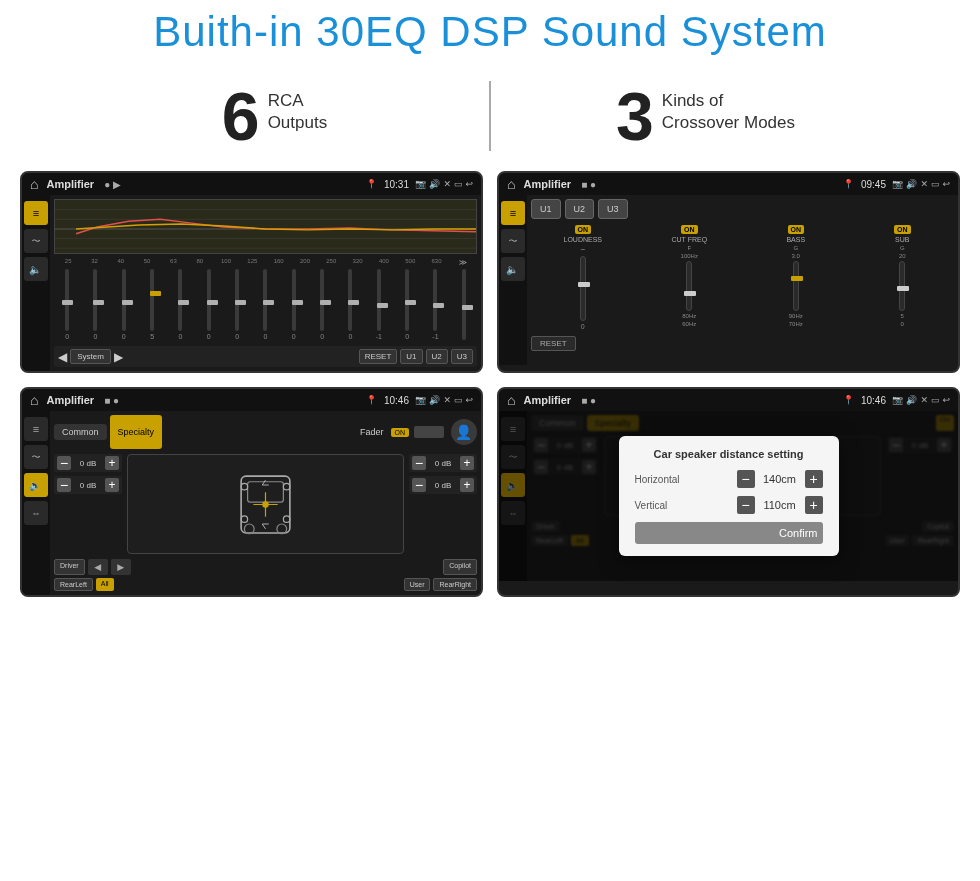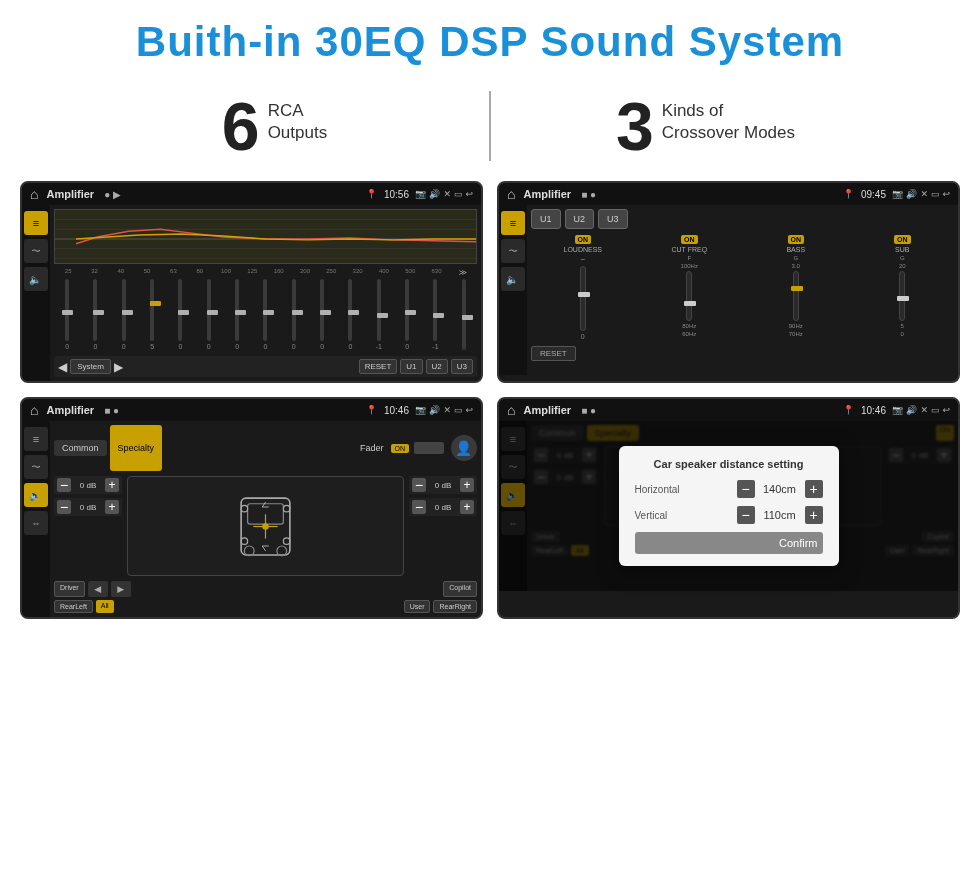--- a/index.html
+++ b/index.html
@@ -7,23 +7,23 @@
       width: 980px;
       min-height: 881px;
       background: #ffffff;
       font-family: Arial, sans-serif;
       overflow-x: hidden;
     }
 
     
     .main-title {
       text-align: center;
-      padding: 18px 20px 10px;
+      padding: 8px 20px 10px;
       font-size: 42px;
-      font-weight: 700;
+      font-weight: 400;
       color: #1a90d9;
       letter-spacing: 1px;
     }
 
     
     .stats-row {
       display: flex;
       justify-content: center;
       align-items: center;
       padding: 15px 60px 20px;
@@ -266,21 +266,21 @@
 <div class="screenshots-grid">
 
   <div class="screen-container">
 
     <div class="status-bar">
       <span style="color:#ccc;font-size:14px;">⌂</span>
       <span class="app-title">Amplifier</span>
       <span class="dots">● ▶</span>
       <span class="spacer"></span>
       <span style="font-size:9px;color:#aaa;">📍</span>
-      <span class="time">10:56</span>
+      <span class="time">10:31</span>
       <div class="icons">
         <span>📷</span>
         <span>🔊</span>
         <span>✕</span>
         <span>▭</span>
         <span>↩</span>
       </div>
     </div>
 
     <div class="screen-wrapper">
@@ -557,21 +557,21 @@
           <span style="font-size:10px;">🔈</span>
         </div>
         <div class="side-nav-btn">
           <span style="font-size:9px;">⇔</span>
         </div>
       </div>
       <div class="main-content">
 
         <div style="display:flex;gap:3px;margin-bottom:5px;align-items:center;">
           <div style="background:#333;color:#ccc;font-size:9px;padding:3px 8px;border-radius:3px;">Common</div>
-          <div style="background:#c8a000;color:#000;font-size:9px;padding:18px 8px;border-radius:3px;">Specialty</div>
+          <div style="background:#c8a000;color:#000;font-size:9px;padding:12px 8px;border-radius:3px;">Specialty</div>
           <div style="flex:1;"></div>
           <div style="font-size:9px;color:#ccc;margin-right:4px;">Fader</div>
           <div style="background:#c8a000;color:#000;font-size:7px;padding:1px 4px;border-radius:2px;">ON</div>
           <div style="background:#444;width:30px;height:12px;border-radius:2px;margin-left:2px;"></div>
           <div style="width:26px;height:26px;background:#3a3a3a;border-radius:50%;display:flex;align-items:center;justify-content:center;color:#aaa;font-size:14px;margin-left:4px;">👤</div>
         </div>
 
         <div style="display:flex;gap:5px;">
 
           <div style="display:flex;flex-direction:column;gap:4px;">

